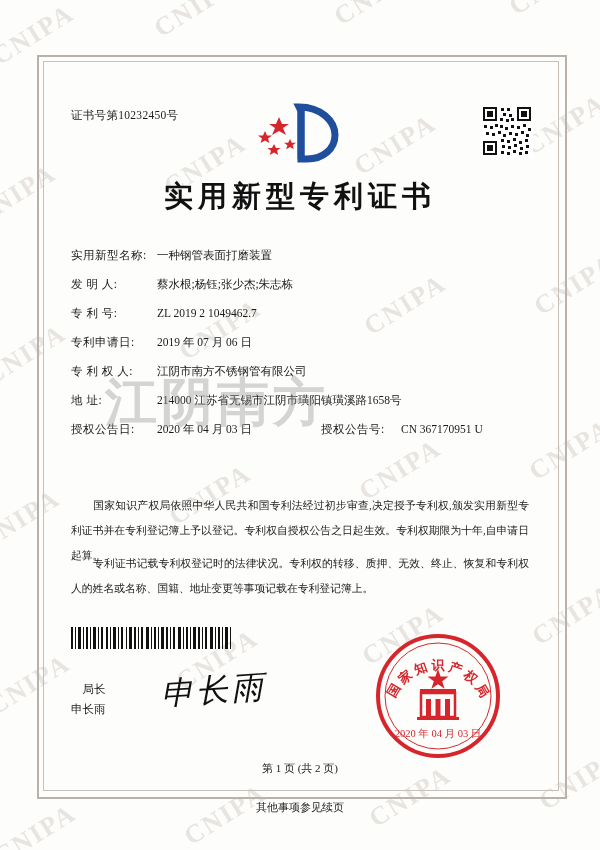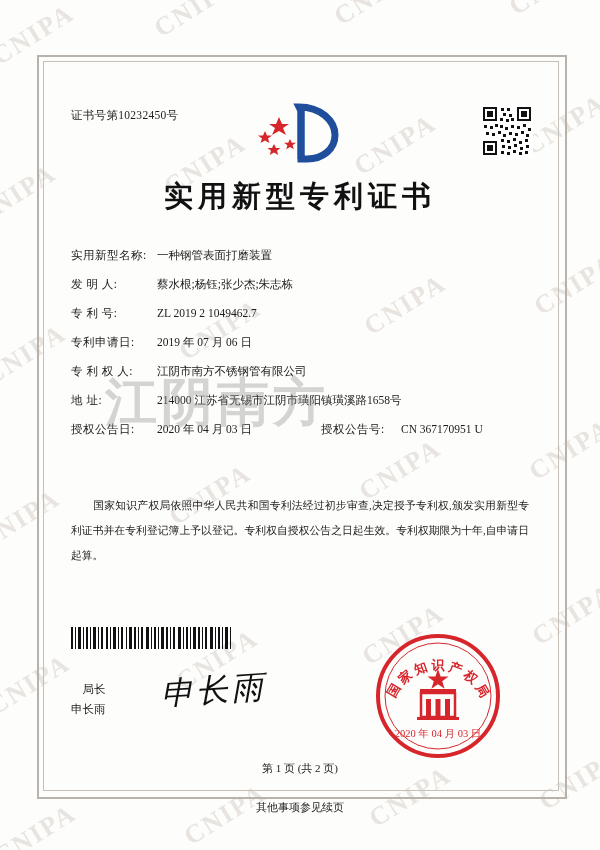--- a/index.html
+++ b/index.html
@@ -367,20 +367,23 @@
         <span class="field-label">授权公告日:</span><span class="field-value">2020 年 04 月 03 日</span>
         <span class="col2">
           <span class="field-label">授权公告号:</span><span class="field-value">CN 367170951 U</span>
         </span>
       </div>
     </div>
 
     <div class="para p1">
       <span class="indent"></span><span>国家知识产权局依照中华人民共和国专利法经过初步审查,决定授予专利权,颁发实用新型专利证书并在专利登记簿上予以登记。专利权自授权公告之日起生效。专利权期限为十年,自申请日起算。</span>
     </div>
+    <div class="para p2">
+      <span class="indent"></span><span>专利证书记载专利权登记时的法律状况。专利权的转移、质押、无效、终止、恢复和专利权人的姓名或名称、国籍、地址变更等事项记载在专利登记簿上。</span>
+    </div>
 
     <div class="barcode">
       <svg viewBox="0 0 160 22" width="160" height="22" preserveAspectRatio="none">
         <g fill="#111111">
           <rect x="0" y="0" width="2" height="22"></rect>
             <rect x="4" y="0" width="1" height="22"></rect>
           <rect x="7" y="0" width="3" height="22"></rect>
             <rect x="12" y="0" width="1" height="22"></rect>
           <rect x="15" y="0" width="2" height="22"></rect>
             <rect x="19" y="0" width="1" height="22"></rect>

